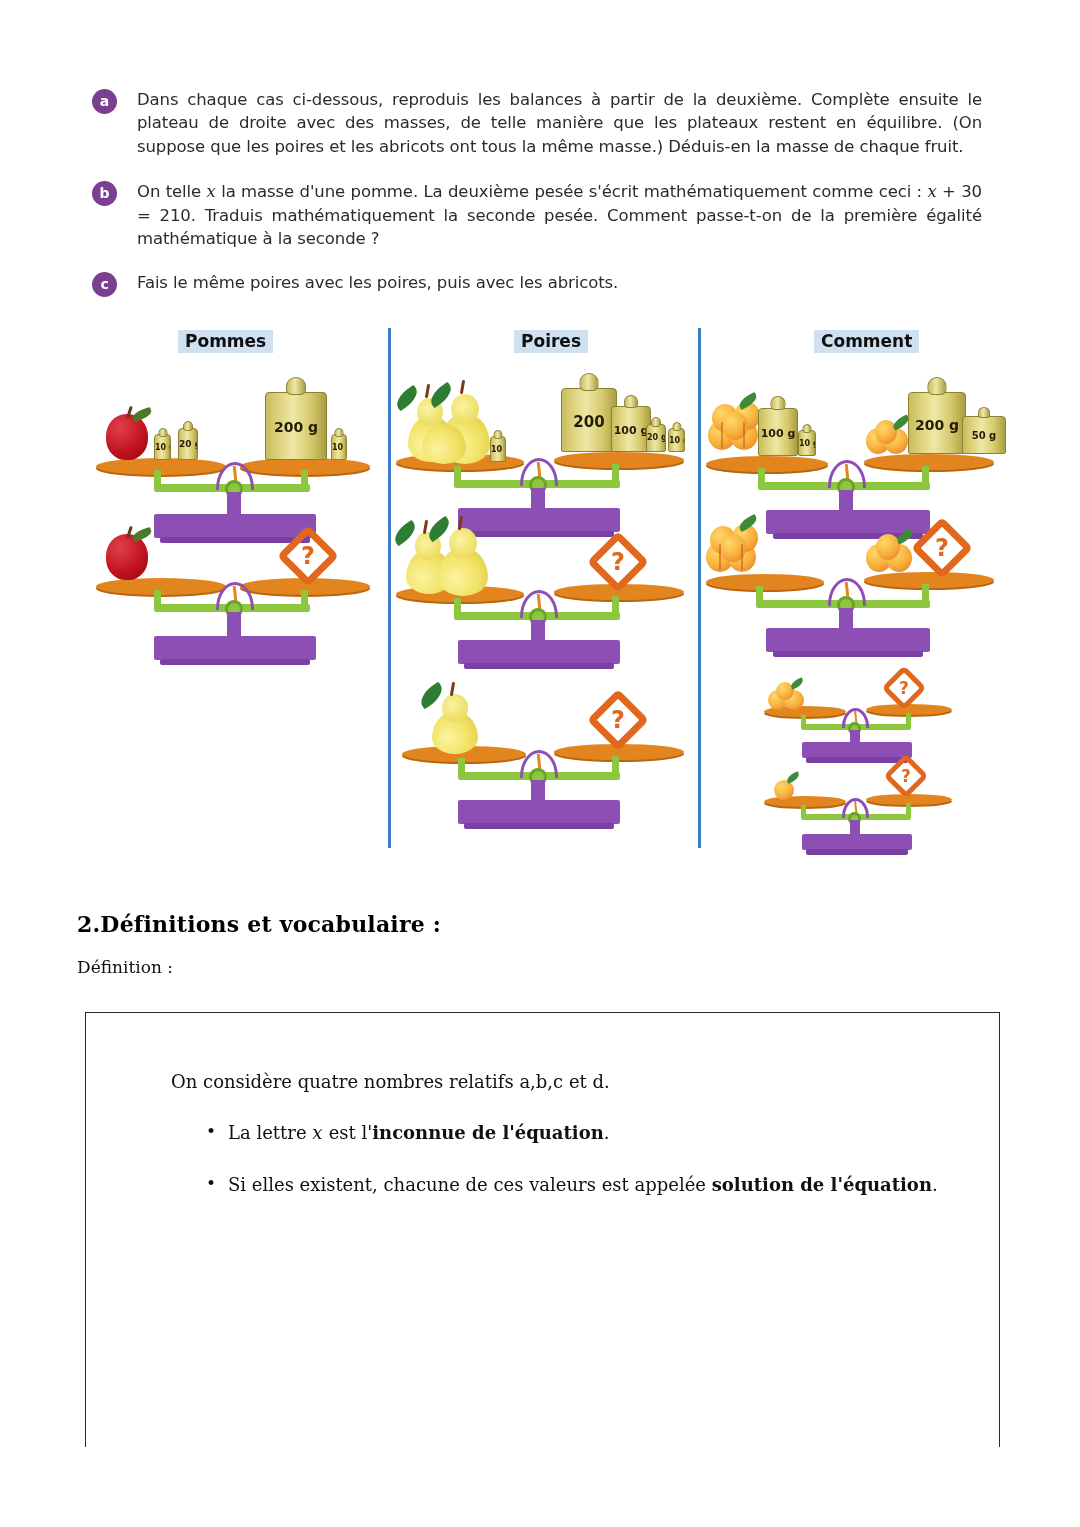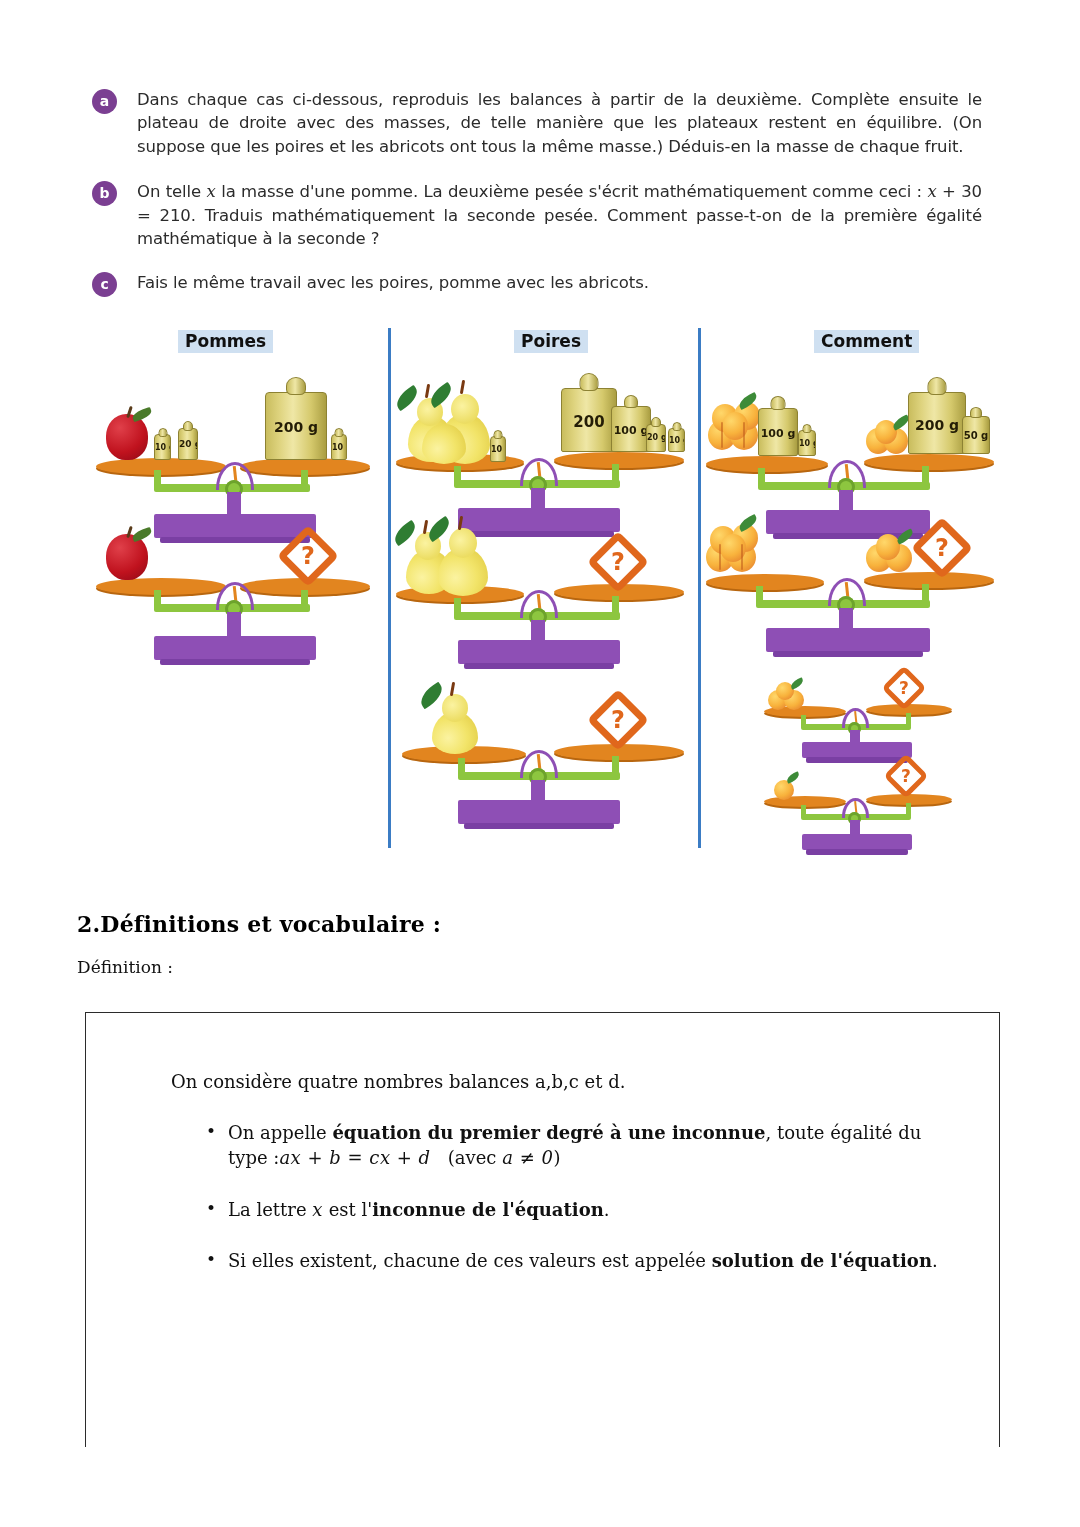--- a/index.html
+++ b/index.html
@@ -337,21 +337,21 @@
     <span class="badge">a</span>
     <span>Dans chaque cas ci-dessous, reproduis les balances à partir de la deuxième. Complète ensuite le plateau de droite avec des masses, de telle manière que les plateaux restent en équilibre. (On suppose que les poires et les abricots ont tous la même masse.) Déduis-en la masse de chaque fruit.</span>
   </div>
 
   <div class="para" style="margin-top:22px;">
     <span class="badge">b</span><span>On telle </span><span class="mi">x</span><span> la masse d'une pomme. La deuxième pesée s'écrit mathématiquement comme ceci : </span><span class="mi">x</span><span> + 30 = 210. Traduis mathématiquement la seconde pesée. Comment passe-t-on de la première égalité mathématique à la seconde ?</span>
   </div>
 
   <div class="para last" style="margin-top:20px;">
     <span class="badge">c</span>
-    <span>Fais le même travail avec les poires, pomme avec les abricots.</span>
+    <span>Fais le même poires avec les poires, puis avec les abricots.</span>
   </div>
 </div>
 
 <div class="figure">
 
   <div class="vdiv vdiv-1"></div>
   <div class="vdiv vdiv-2"></div>
 
   <div class="fig-col col-pommes">
     <div class="col-title t-pommes">Pommes</div>
@@ -554,21 +554,21 @@
       <div class="apricot" style="left:160px;top:66px;width:24px;height:26px;"></div>
       <div class="apricot" style="left:178px;top:66px;width:24px;height:26px;"></div>
       <div class="apricot" style="left:169px;top:58px;width:22px;height:24px;"></div>
       <div class="apricot-leaf" style="left:186px;top:56px;width:18px;height:9px;"></div>
 
       <div class="weight" style="left:202px;top:30px;width:58px;height:62px;">
         <div class="knob" style="top:-16px;width:19px;height:18px;"></div>
         <div class="wlabel" style="top:24px;font-size:14px;">200 g</div>
       </div>
 
-      <div class="weight" style="left:256px;top:54px;width:28px;height:38px;">
+      <div class="weight" style="left:256px;top:54px;width:44px;height:38px;">
         <div class="knob" style="top:-10px;width:12px;height:11px;"></div>
         <div class="wlabel" style="top:13px;font-size:10px;">50 g</div>
       </div>
 
       <div class="beam" style="left:52px;top:120px;width:172px;height:8px;"></div>
       <div class="fulcrum" style="left:122px;top:98px;width:38px;height:28px;"></div>
       <div class="needle" style="left:140px;top:102px;width:3px;height:24px;"></div>
       <div class="hub" style="left:131px;top:116px;width:18px;height:18px;"></div>
       <div class="pillar" style="left:133px;top:128px;width:14px;height:22px;"></div>
       <div class="base" style="left:60px;top:148px;width:164px;height:24px;"></div>
@@ -645,23 +645,22 @@
       <div class="pillar" style="left:144px;top:62px;width:10px;height:16px;"></div>
       <div class="base" style="left:96px;top:76px;width:110px;height:16px;"></div>
     </div>
   </div>
 </div>
 
 <h2 class="section-title">2.Définitions et vocabulaire :</h2>
 <div class="def-label">Définition :</div>
 
 <div class="def-box">
-  <div class="def-intro">On considère quatre nombres balances a,b,c et d.</div>
+  <div class="def-intro">On considère quatre nombres relatifs a,b,c et d.</div>
 
   <ul class="def-list">
-    <li><span>On appelle </span><b>équation du premier degré à une inconnue</b><span>, toute égalité du type :</span><span class="math">ax + b = cx + d</span>&nbsp;&nbsp;&nbsp;<span>(avec </span><span class="math">a ≠ 0</span><span>)</span></li>
 
     <li><span>La lettre </span><span class="math">x</span><span> est l'</span><b>inconnue de l'équation</b><span>.</span></li>
 
 
     <li><span>Si elles existent, chacune de ces valeurs est appelée </span><b>solution de l'équation</b><span>.</span></li>
   </ul>
 </div>
 
 </body></html>

